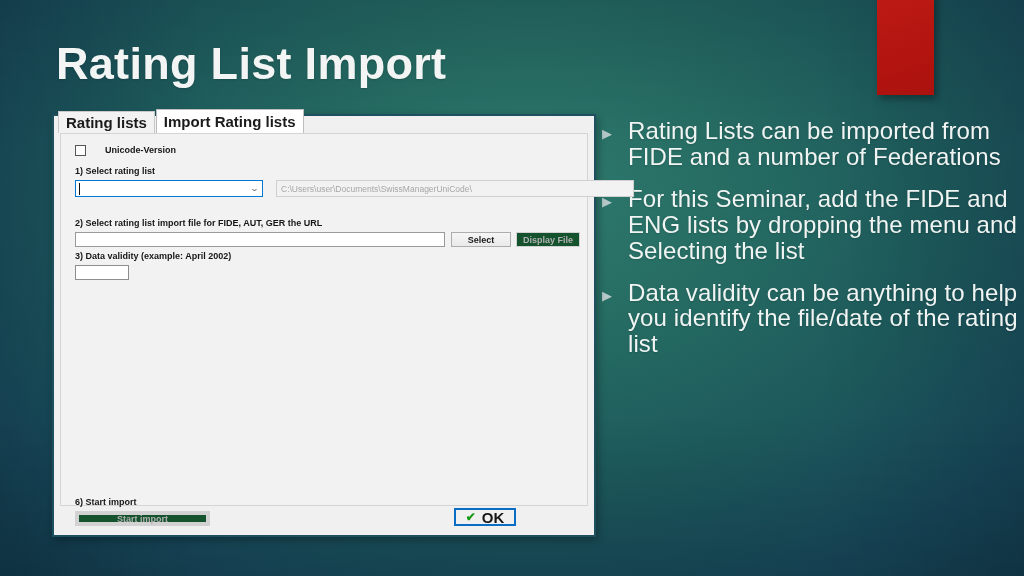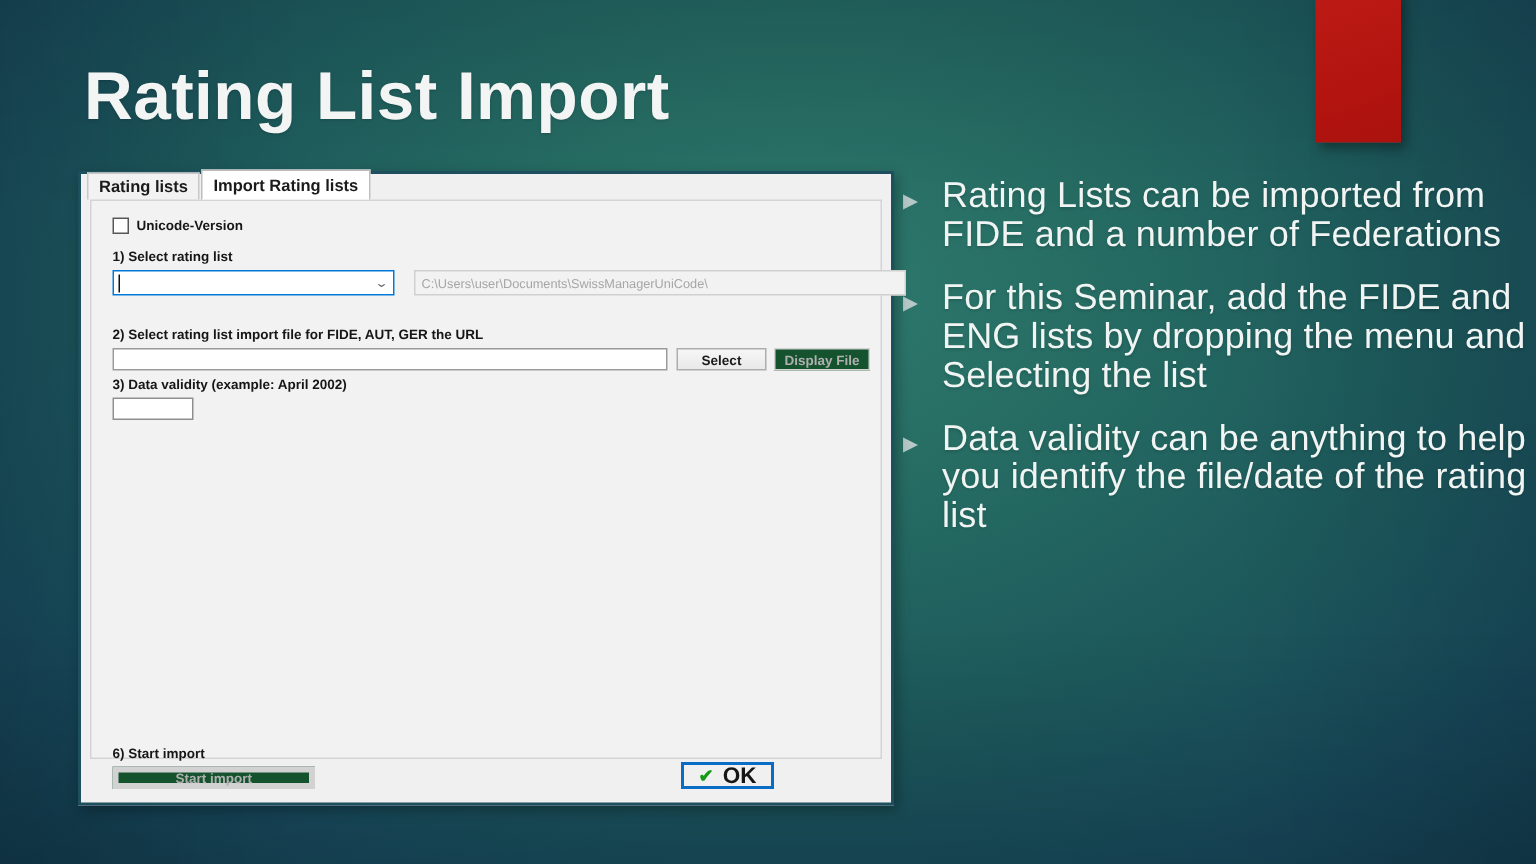--- a/index.html
+++ b/index.html
@@ -135,21 +135,21 @@
   
   .tabstrip {
     height: 17px;
     background: #f0f0f0;
     display: flex;
     align-items: flex-end;
     padding-left: 4px;
     box-sizing: border-box;
   }
   .tab {
-    font-size: 11px;
+    font-size: 15px;
     font-weight: bold;
     padding: 3px 7px 2px 7px;
     border: 1px solid #c8c8c8;
     border-bottom: none;
     background: #f2f2f2;
     color: #1b1b1b;
     line-height: 1.1;
     margin-right: 1px;
     box-sizing: border-box;
   }
@@ -180,21 +180,21 @@
     line-height: 1;
   }
 
   .abs { position: absolute; }
 
   
   .cbx-row {
     left: 14px; top: 11px;
     display: flex;
     align-items: center;
-    gap: 5px;
+    gap: 19px;
   }
   .cbx-box {
     width: 11px; height: 11px;
     border: 1px solid #565656;
     background: #fdfdfd;
     box-sizing: border-box;
   }
 
   
   .combo {
@@ -217,21 +217,21 @@
   .combo-cursor {
     position: absolute;
     left: 3px; top: 2px;
     width: 1px; height: 12px;
     background: #101010;
   }
 
   
   .outfile {
     left: 215px; top: 46px;
-    width: 328px; height: 17px;
+    width: 358px; height: 17px;
     background: #f2f2f2;
     border: 1px solid #d0d0d0;
     box-sizing: border-box;
     display: flex;
     align-items: center;
     padding-left: 4px;
     font-size: 8.5px;
     color: #a6a6a6;
     white-space: nowrap;
     overflow: hidden;

